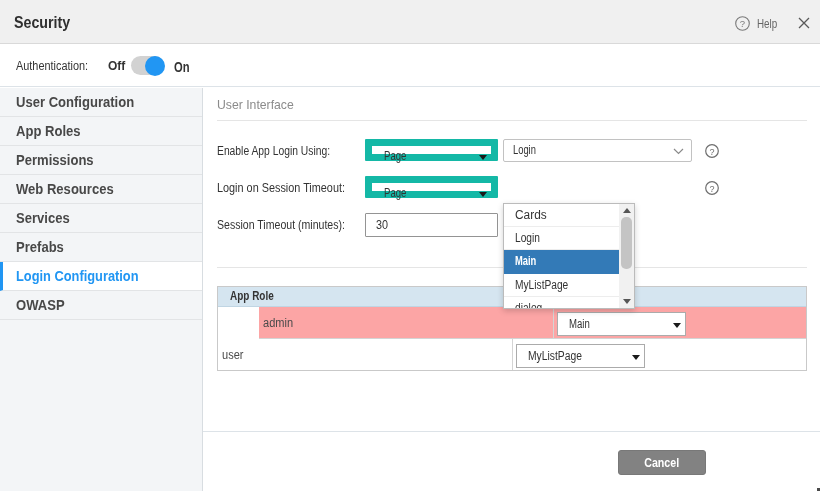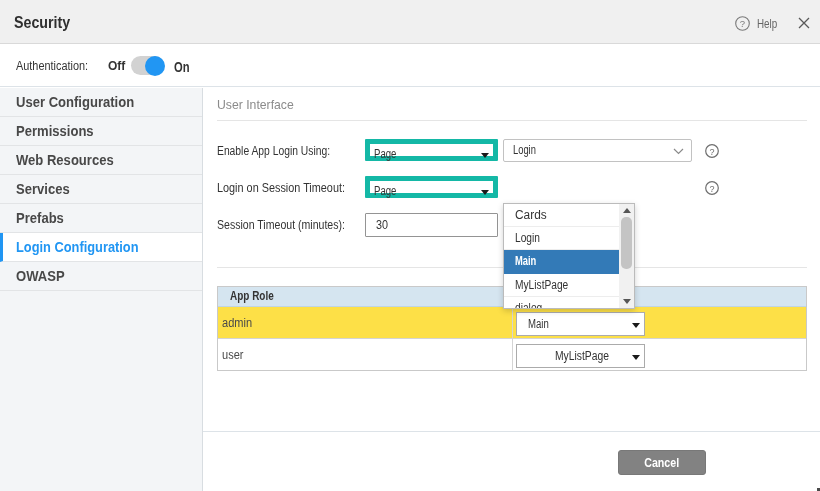--- a/index.html
+++ b/index.html
@@ -28,22 +28,22 @@
     background:#f3f5f7; border-right:1px solid #d8dde1; }
   .sitem { height:29px; line-height:28px; padding-left:16px; font-size:15px;
     color:#484848; font-weight:700; border-bottom:1px solid #e2e4e6; background:#f3f5f7; }
   .sitem.sel { background:#fff; color:#2196f3; border-left:3px solid #2196f3; padding-left:13px;
     font-weight:700; }
   
   #content { position:absolute; left:204px; top:88px; width:616px; height:343px; background:#fff; }
   .heading { position:absolute; left:13px; width:590px; font-size:13px; color:#8b8b8b; }
   .hline { position:absolute; left:13px; width:590px; border-bottom:1px solid #e5e5e5; }
   .flabel { position:absolute; left:13px; font-size:12px; color:#333; font-weight:500; }
-  .selbox { position:absolute; left:161px; width:133px; height:22px; border:5px solid #14b8a6;
-    background:#fff; border-radius:1px; font-size:12px; color:#333; line-height:20px; padding-left:4px; }
+  .selbox { position:absolute; left:161px; width:133px; height:22px; border:7px solid #14b8a6;
+    background:#fff; border-radius:1px; font-size:12px; color:#333; line-height:20px; padding-left:12px; }
   .selbox .tri { position:absolute; right:4px; top:9px; width:0; height:0;
     border-left:4px solid transparent; border-right:4px solid transparent; border-top:5px solid #1a1a1a; }
   .combo { position:absolute; left:299px; width:189px; height:23px; border:1px solid #c2c2c2;
     background:#fff; border-radius:2px; font-size:12px; color:#333; line-height:21px; padding-left:9px; }
   .combo.focus { border-color:#66afe9; color:#a8a8a8; }
   .qicon { position:absolute; left:501px; }
   .inputbox { position:absolute; left:161px; width:133px; height:24px; border:1px solid #949494;
     background:#fff; border-radius:1px; font-size:12px; color:#333; line-height:22px; padding-left:10px; }
   
   #tbl { position:absolute; left:13px; top:198px; width:590px; border:1px solid #c9c9c9; }
@@ -95,20 +95,21 @@
   <div id="authlabel"><span class="sx" style="transform:scaleX(.907)">Authentication:</span></div>
   <div id="offlabel">Off</div>
   <div id="toggle">
       <div id="knob"></div>
     </div>
   <div id="onlabel"><span class="sx" style="transform:scaleX(.8)">On</span></div>
 </div>
 
 <div id="sidebar">
   <div class="sitem"><span class="sx" style="transform:scaleX(.87)">User Configuration</span></div>
+  <div class="sitem"><span class="sx" style="transform:scaleX(.87)">App Roles</span></div>
   <div class="sitem"><span class="sx" style="transform:scaleX(.87)">Permissions</span></div>
   <div class="sitem"><span class="sx" style="transform:scaleX(.87)">Web Resources</span></div>
   <div class="sitem"><span class="sx" style="transform:scaleX(.87)">Services</span></div>
   <div class="sitem"><span class="sx" style="transform:scaleX(.87)">Prefabs</span></div>
   <div class="sitem sel"><span class="sx" style="transform:scaleX(.855)">Login Configuration</span></div>
   <div class="sitem"><span class="sx" style="transform:scaleX(.87)">OWASP</span></div>
 </div>
 
 <div id="content">
   <div class="heading" style="top:9px;"><span class="sx" style="transform:scaleX(.94)">User Interface</span></div>
@@ -133,26 +134,26 @@
     <text x="7" y="10.5" font-size="9" text-anchor="middle" fill="#6e6e6e" font-family="Liberation Sans">?</text>
   </svg>
 
   <div class="flabel" style="top:130px;"><span class="sx" style="transform:scaleX(.88)">Session Timeout (minutes):</span></div>
   <div class="inputbox" style="top:125px;"><span class="sx" style="transform:scaleX(.9)">30</span></div>
 
   <div class="hline" style="top:179px;"></div>
 
   <div id="tbl">
     <div id="thead"><span class="sx" style="transform:scaleX(.83)">App Role</span></div>
-    <div class="trow" style="background:#fde047;">
+    <div class="trow" style="background:#fca5a5;margin-left:41px;">
       <span class="c1"><span class="sx" style="transform:scaleX(.92)">admin</span></span>
       <div class="vdiv"></div>
       <div class="rowsel"><span class="sx" style="transform:scaleX(.8)">Main</span><span class="tri"></span></div>
     </div>
-    <div class="trow" style="background:#fff;text-align:center;">
+    <div class="trow" style="background:#fff;">
       <span class="c1"><span class="sx" style="transform:scaleX(.92)">user</span></span>
       <div class="vdiv"></div>
       <div class="rowsel"><span class="sx" style="transform:scaleX(.86)">MyListPage</span><span class="tri"></span></div>
     </div>
   </div>
 </div>
 
 <div id="footer">
   <div class="btn" id="cancel"><span class="sx" style="transform:scaleX(.89)">Cancel</span></div>
 </div>

